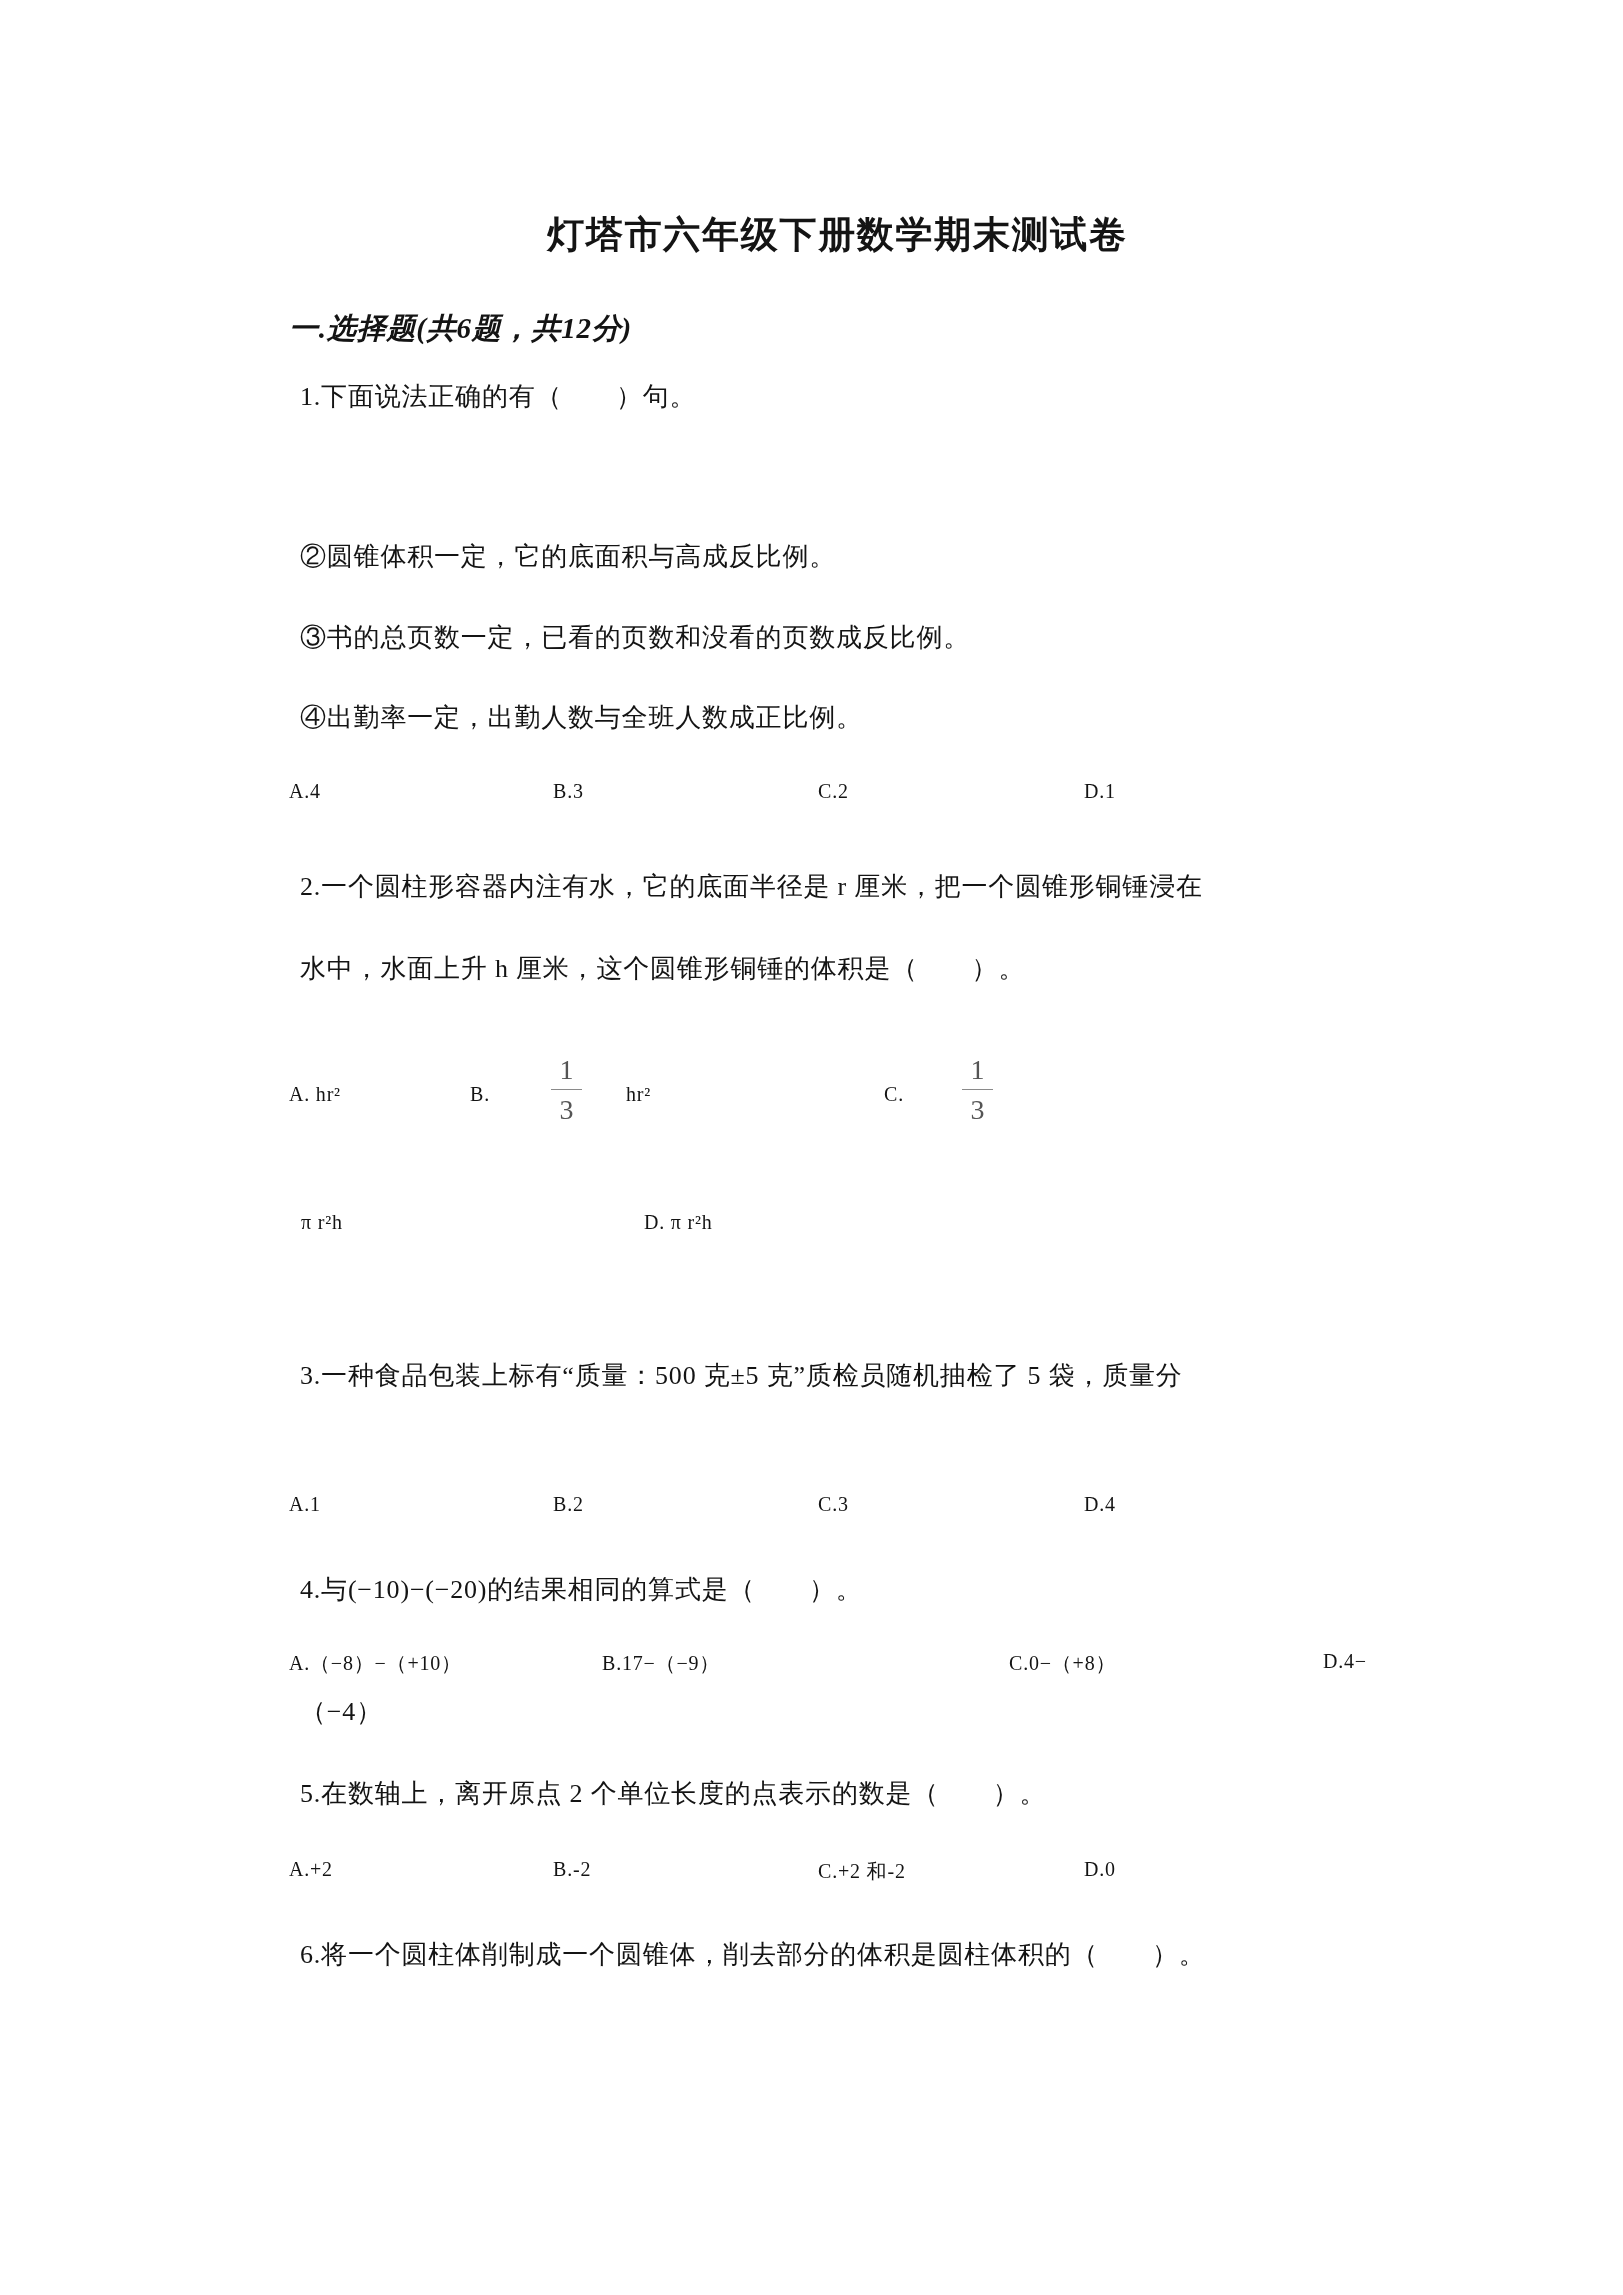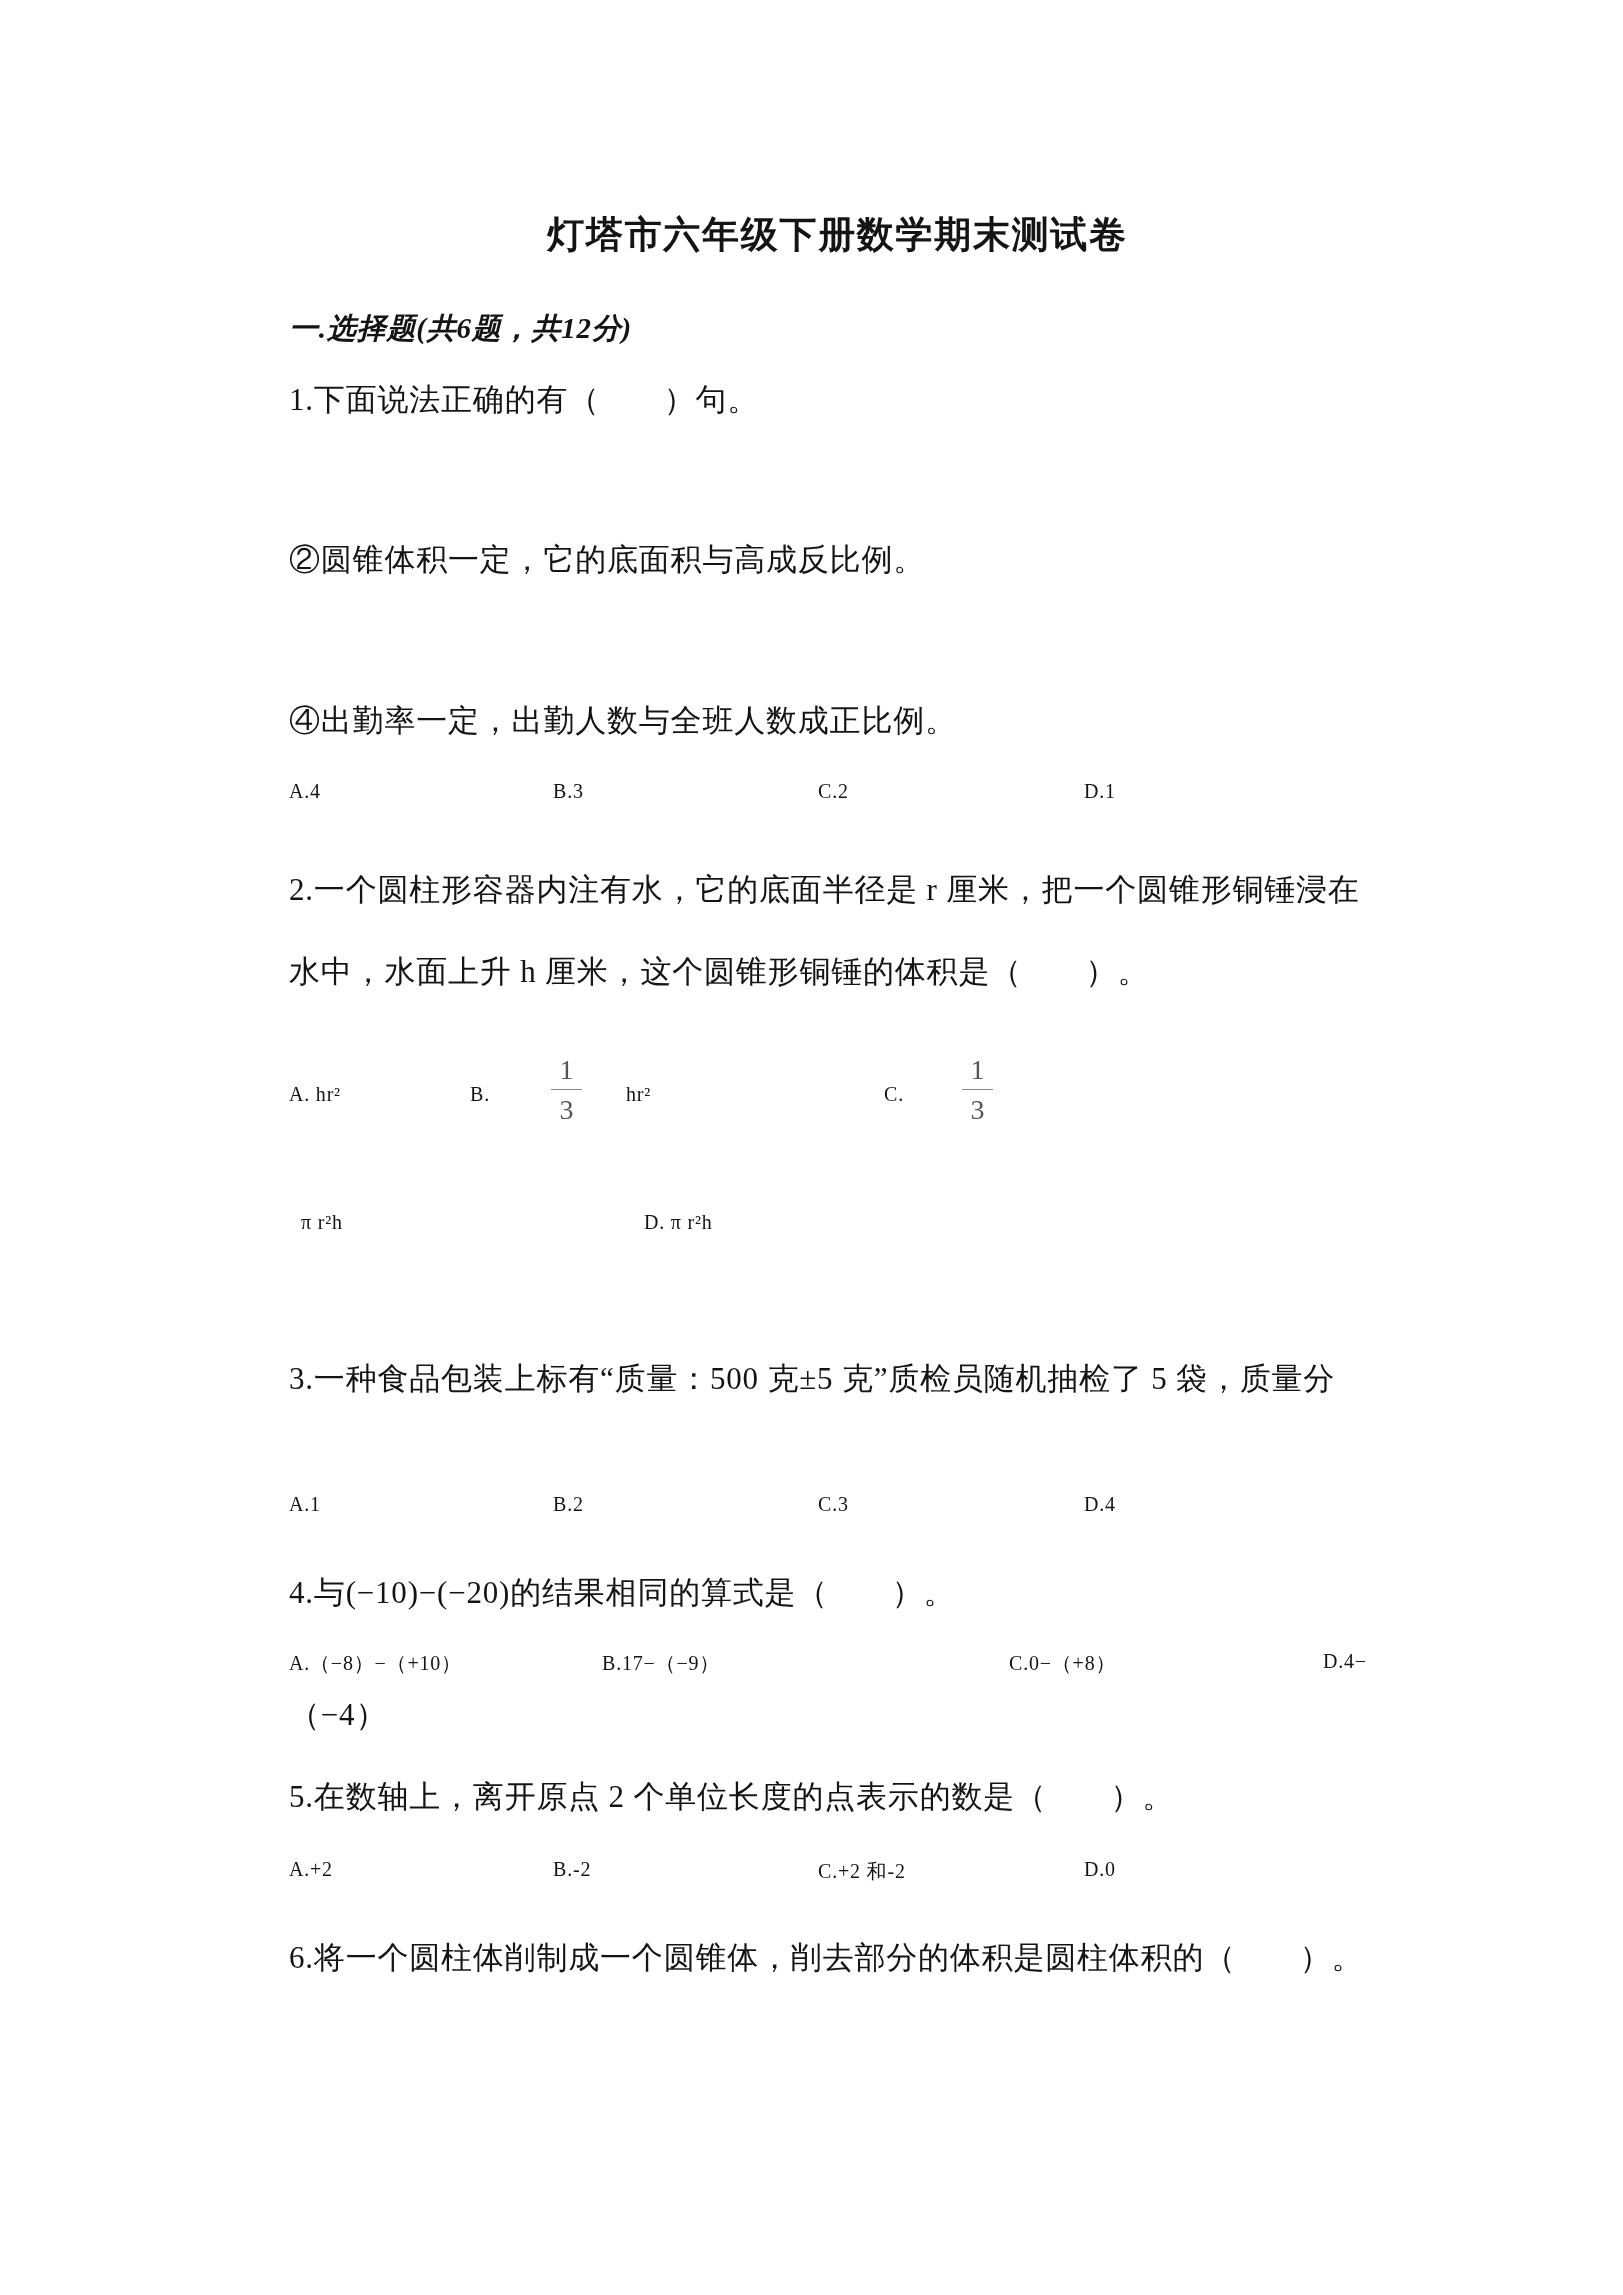--- a/index.html
+++ b/index.html
@@ -28,22 +28,22 @@
     position:absolute;
     left:245px;
     top:309px;
     font-size:29px;
     font-weight:700;
     letter-spacing:0.8px;
     font-style:italic;
   }
   .line{
     position:absolute;
-    left:245px;
-    font-size:31px;
+    left:256px;
+    font-size:26px;
     white-space:nowrap;
     letter-spacing:0.8px;
   }
   .row{
     position:absolute;
     left:245px;
     height:39px;
   }
   .opt{
     position:absolute;
@@ -74,20 +74,21 @@
 <body>
 
 <div class="page">
 
   <h1 class="title">灯塔市六年级下册数学期末测试卷</h1>
 
   <div class="section">一.选择题(共6题，共12分)</div>
 
   <div class="line" style="top:379px">1.下面说法正确的有（　　）句。</div>
   <div class="line" style="top:539px">②圆锥体积一定，它的底面积与高成反比例。</div>
+  <div class="line" style="top:620px">③书的总页数一定，已看的页数和没看的页数成反比例。</div>
   <div class="line" style="top:700px">④出勤率一定，出勤人数与全班人数成正比例。</div>
 
   <div class="row" style="top:780px">
     <span class="opt" style="left:0">A.4</span>
     <span class="opt" style="left:264px">B.3</span>
     <span class="opt" style="left:529px">C.2</span>
     <span class="opt" style="left:795px">D.1</span>
   </div>
 
   <div class="line" style="top:869px">2.一个圆柱形容器内注有水，它的底面半径是 r 厘米，把一个圆锥形铜锤浸在</div>

